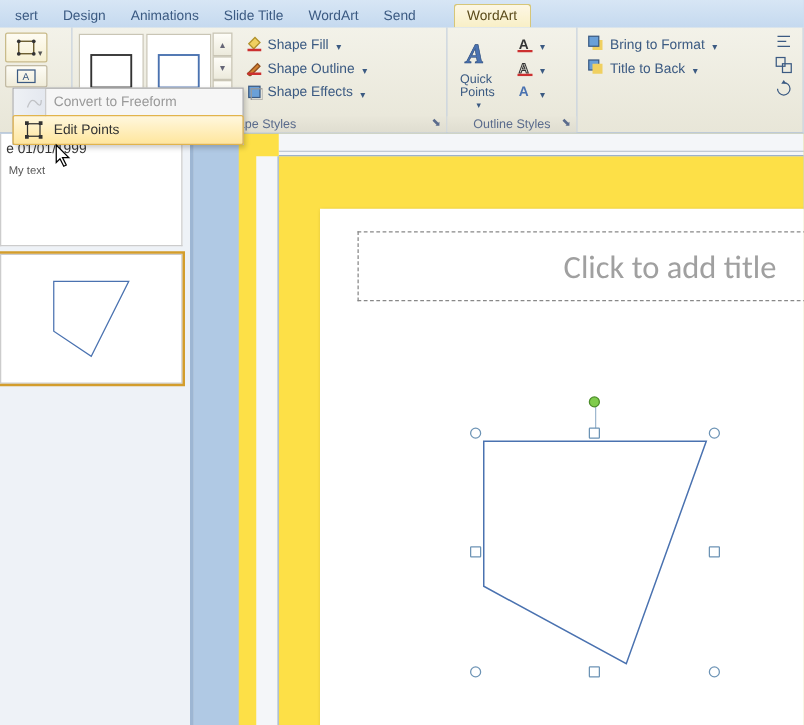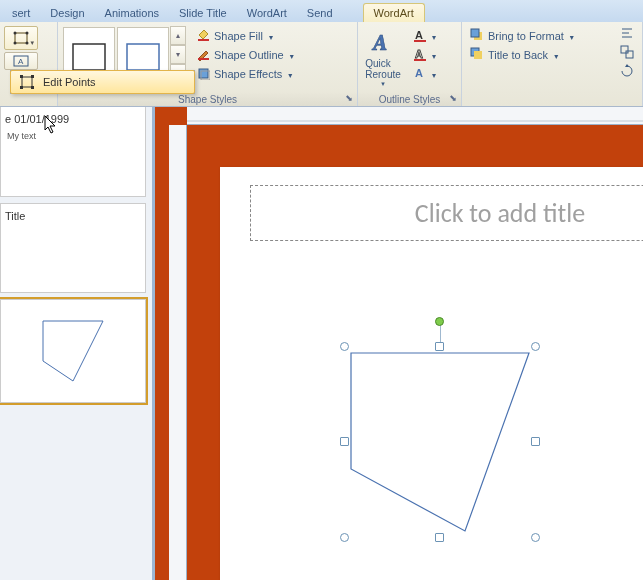--- a/index.html
+++ b/index.html
@@ -30,21 +30,21 @@
 .ctx-submenu-arrow { font-size: 9px; color: #555; }
 .ctx-iconstrip { position: absolute; left: 0; top: 0; bottom: 0; width: 26px; background: linear-gradient(90deg,#eef1f5,#e4e8ef); border-right: 1px solid #ccc; }
 
 .workspace { position: absolute; top: 107px; left: 0; right: 0; bottom: 0; display: flex; background: #b0c9e4; }
 .thumb-pane { width: 155px; background: #eef2f7; border-right: 3px solid #9db6d3; overflow: hidden; }
 .thumb { background: #fff; border: 1px solid #ccc; margin: 6px 6px 6px 0; padding: 6px 4px; min-height: 90px; font-size: 10px; color: #333; }
 .thumb.selected { outline: 2px solid #d39d2c; }
 .thumb-title { font-size: 11px; margin-bottom: 6px; }
 .thumb-bullet { font-size: 9px; color: #555; padding-left: 2px; }
 
-.slide-area { flex: 1; position: relative; background: #c2410c; }
+.slide-area { flex: 1; position: relative; background: #fde047; margin-left: 36px; }
 .ruler-h { position: absolute; top: 0; left: 32px; right: 0; height: 18px; background: #f4f6f9; border-bottom: 1px solid #9cb1c9; }
 .ruler-v { position: absolute; top: 18px; left: 14px; width: 18px; bottom: 0; background: #f4f6f9; border-right: 1px solid #9cb1c9; }
 .slide-canvas { position: absolute; top: 60px; left: 65px; width: 560px; height: 420px; background: #fff; box-shadow: 1px 1px 3px rgba(0,0,0,0.2); }
 .title-ph { position: absolute; top: 18px; left: 30px; right: 30px; height: 56px; border: 1px dashed #888; display: flex; align-items: center; justify-content: center; color: #a0a0a0; font-size: 26px; font-family: "Calibri", sans-serif; }
 .shape-sel { position: absolute; top: 180px; left: 125px; width: 190px; height: 190px; }
 .sel-handle { position: absolute; width: 9px; height: 9px; border: 1px solid #6c93b5; border-radius: 50%; background: #fff; }
 .sel-handle.sq { border-radius: 1px; }
 .rot-handle { position: absolute; width: 9px; height: 9px; border-radius: 50%; background: #7fcc4c; border: 1px solid #4b8c2a; left: 50%; margin-left: -5px; top: -30px; }
 .rot-line { position: absolute; left: 50%; top: -22px; width: 1px; height: 22px; background: #9fb8cf; }
 
@@ -141,21 +141,21 @@
     </div>
     <div class="ribbon-group-label"><span>Shape Styles</span><span class="launcher">⬊</span></div>
   </div>
 
   <div class="ribbon-group" style="width:104px">
     <div style="display:flex;padding-top:2px;gap:4px;">
       <div class="btn-large" style="width:42px">
         <svg width="28" height="30">
             <text x="4" y="22" font-size="22" font-family="Cambria" fill="#4a72b0" stroke="#2a4a7a" stroke-width="0.5" font-weight="bold" font-style="italic">A</text>
           </svg>
-        <span style="font-size:10px">Quick Reroute</span>
+        <span style="font-size:10px">Quick Points</span>
           <span style="font-size:7px">▾</span>
       </div>
       <div style="display:flex;flex-direction:column;gap:1px;">
         <div class="btn-small">
             <svg width="16" height="14">
               <text x="3" y="11" font-size="11" fill="#333" font-weight="bold">A</text>
               <rect x="2" y="12" width="12" height="2" fill="#cc3030"></rect>
             </svg>
             <span style="font-size:8px">▾</span>
           </div>
@@ -218,23 +218,20 @@
         </div>
     </div>
   </div>
 </div>
 
 <div class="workspace">
   <div class="thumb-pane">
     <div class="thumb" style="margin-top:0;border-top:none">
       <div class="thumb-title">e 01/01/1999</div>
       <div class="thumb-bullet">My text</div>
-    </div>
-    <div class="thumb">
-      <div class="thumb-title">Title</div>
     </div>
     <div class="thumb selected" style="min-height:100px">
       <svg width="100" height="80" style="margin:5px auto;display:block">
           <path d="M20 10 L80 10 L50 70 L20 50 Z" fill="none" stroke="#4a72b0" stroke-width="1"></path>
         </svg>
     </div>
   </div>
 
   <div class="slide-area">
     <div class="ruler-h">
@@ -262,20 +259,28 @@
         <div class="sel-handle" style="bottom:-5px;left:-5px"></div>
         <div class="sel-handle sq" style="bottom:-5px;left:50%;margin-left:-5px"></div>
         <div class="sel-handle" style="bottom:-5px;right:-5px"></div>
       </div>
     </div>
   </div>
 </div>
 
 <div class="ctx-menu">
   <div class="ctx-iconstrip"></div>
+  <div class="ctx-item disabled">
+    <div class="ctx-icon-col">
+        <svg width="16" height="16">
+          <path d="M3 12 Q6 3 10 8 T14 6" fill="none" stroke="#888"></path>
+        </svg>
+      </div>
+    <span class="ctx-label">Convert to Freeform</span>
+  </div>
   <div class="ctx-item highlight">
     <div class="ctx-icon-col">
         <svg width="16" height="16">
           <rect x="3" y="3" width="10" height="10" fill="none" stroke="#333"></rect>
           <rect x="1" y="1" width="3" height="3" fill="#333"></rect>
           <rect x="12" y="1" width="3" height="3" fill="#333"></rect>
           <rect x="1" y="12" width="3" height="3" fill="#333"></rect>
           <rect x="12" y="12" width="3" height="3" fill="#333"></rect>
         </svg>
       </div>

